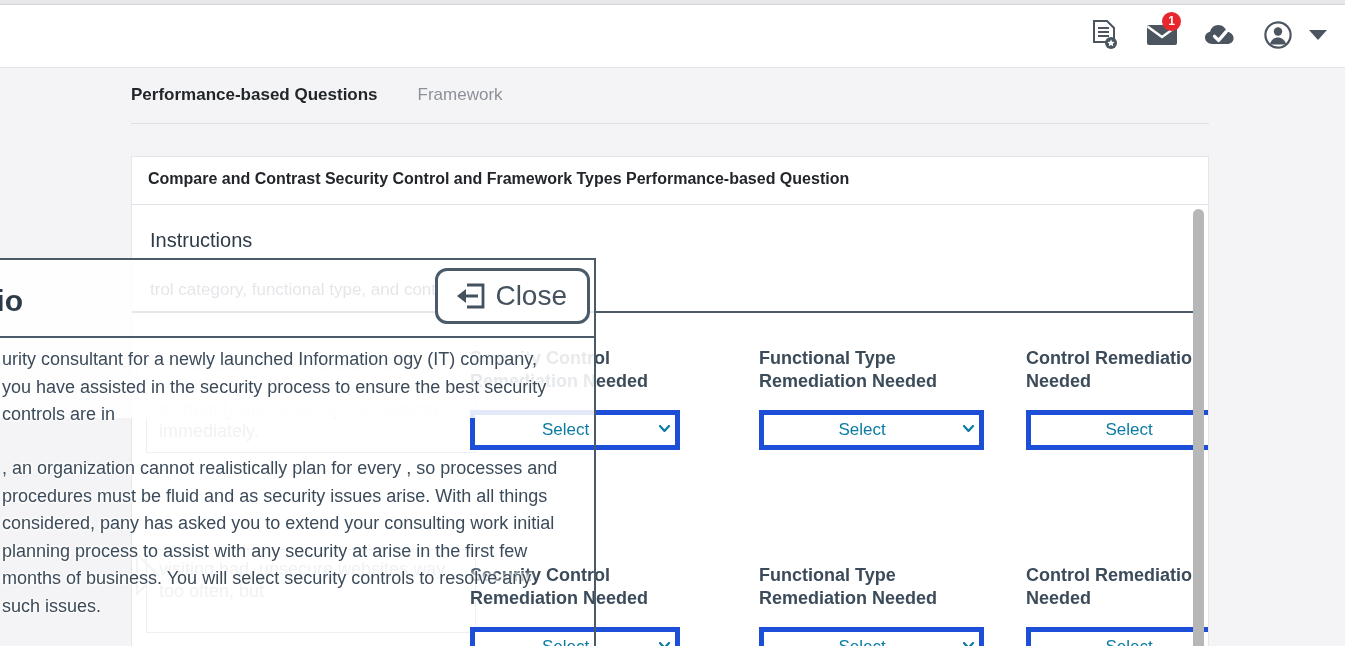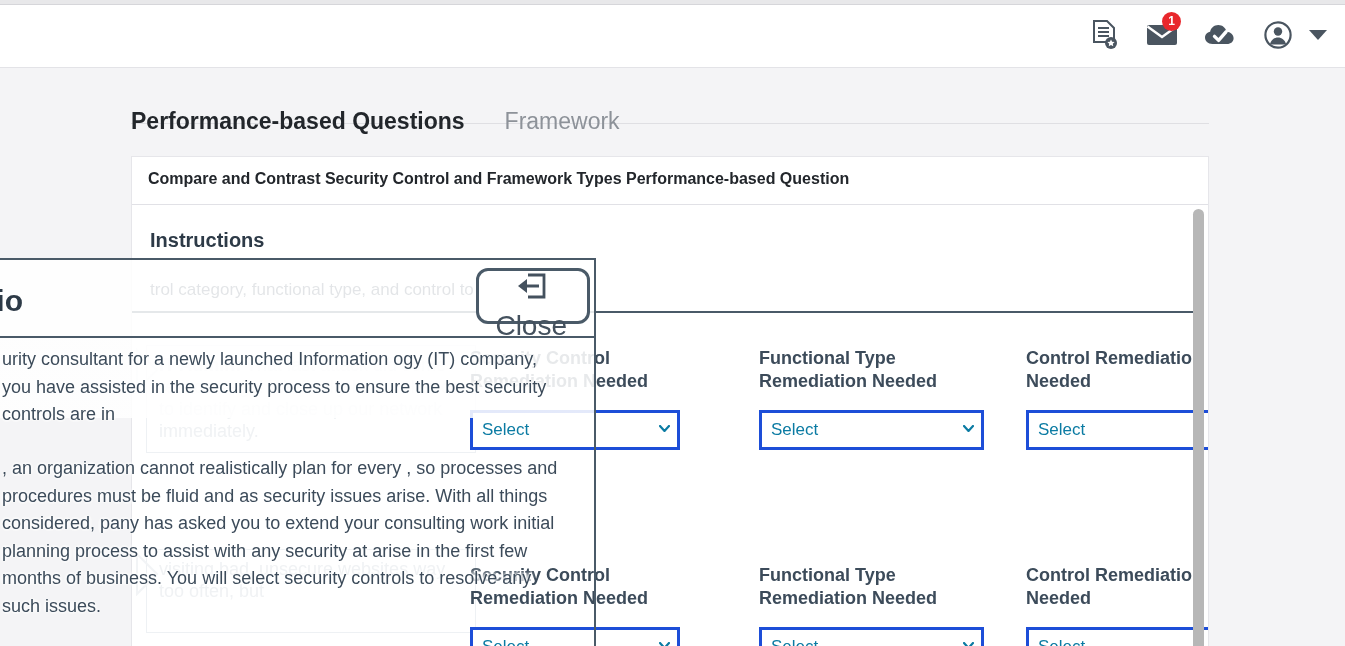--- a/index.html
+++ b/index.html
@@ -49,21 +49,21 @@
                 margin-left: -10px; cursor: pointer; }
 
   
   .page-body { position: absolute; top: 68px; left: 0; width: 1345px; height: 578px; background: #f4f4f6; }
 
   .nav-tabs {
     position: absolute; left: 131px; top: 14px; width: 1078px; height: 42px;
     border-bottom: 1px solid #dfdfe3;
     display: flex; align-items: flex-start; gap: 40px;
   }
-  .tab { font-size: 23px; line-height: 1; padding-top: 4px; cursor: pointer; margin-top: 24px; }
+  .tab { font-size: 17px; line-height: 1; padding-top: 4px; cursor: pointer; }
   .tab.active { color: #22262b; font-weight: 700; }
   .tab.inactive { color: #8d9299; font-weight: 400; }
 
   
   .card {
     position: absolute; left: 131px; top: 88px; width: 1078px; height: 502px;
     background: #ffffff; border: 1px solid #e6e6ea; overflow: hidden;
   }
   .card-title {
     position: absolute; left: 16px; top: 13px; font-size: 16px; font-weight: 700;
@@ -73,37 +73,38 @@
   .card-inner {
     position: absolute; left: 0; top: 47px; width: 1078px; height: 455px;
     border-top: 1px solid #e1e1e6; background: #fff;
   }
 
   
   .instructions {
     position: absolute; left: 18px; top: 20px; width: 1040px;
     font-size: 17px; color: #3c4b5a; line-height: 1.5;
   }
-  .instr-heading { font-size: 20px; font-weight: 700; color: #2d3a47; margin-bottom: 4px; }
+  .instr-heading { font-size: 20px; font-weight: 400; color: #2d3a47; margin-bottom: 4px; }
   .divider-strong { position: absolute; left: 0; top: 106px; width: 1062px; height: 2px; background: #4a5a68; }
 
   
   .grid { position: absolute; left: 0; top: 118px; width: 1062px; }
   .grid-row { position: relative; height: 217px; }
   .col { position: absolute; top: 24px; }
   .col1 { left: 338px; width: 210px; }
   .col2 { left: 616px; width: 225px; margin-left: 11px; }
   .col3 { left: 894px; width: 225px; }
   .col-label { font-size: 18px; font-weight: 700; color: #3c4b5a; line-height: 1.3; margin-bottom: 16px; }
   .sel {
-    width: 100%; height: 40px; border: 3px solid #1d4ed8; background: #fff;
+    width: 100%; height: 40px; border: 5px solid #1d4ed8; background: #fff;
     color: #0b7ba3; font-size: 17px; font-family: "Liberation Sans", sans-serif;
     padding: 0 28px 0 9px; cursor: pointer; border-radius: 0;
     -webkit-appearance: none; appearance: none;
     position: relative;
+    text-align: center;
   }
   .sel-wrap { position: relative; }
   .sel-chev {
     position: absolute; right: 10px; top: 15px; width: 11px; height: 7px; pointer-events: none;
   }
   .sel-chev svg { display: block; }
 
   
   .chat { position: absolute; left: 14px; top: 140px; width: 330px; }
   .bubble {
@@ -137,21 +138,21 @@
   }
   .overlay-title {
     position: absolute; left: 188px; top: 24px;
     font-size: 30px; font-weight: 700; color: #2d3a47;
   }
   .close-btn {
     position: absolute; right: 4px; top: 8px;
     display: flex; align-items: center; gap: 9px;
     height: 56px; padding: 0 20px 0 16px;
     border: 3px solid #4a5a68; border-radius: 12px;
-    background: #ffffff; cursor: pointer; flex-direction: column;
+    background: #ffffff; cursor: pointer;
   }
   .close-btn .lbl { font-size: 28px; color: #44515e; font-weight: 400; }
   .close-btn svg { display: block; }
 
   .overlay-body {
     position: absolute; left: 0; top: 78px; width: 814px; height: 376px;
     padding: 8px 26px 0 222px;
     background: linear-gradient(to bottom,
       rgba(255,255,255,0.88) 0px, rgba(255,255,255,0.88) 80px,
       rgba(255,255,255,0.0) 80px, rgba(255,255,255,0.0) 100%);

